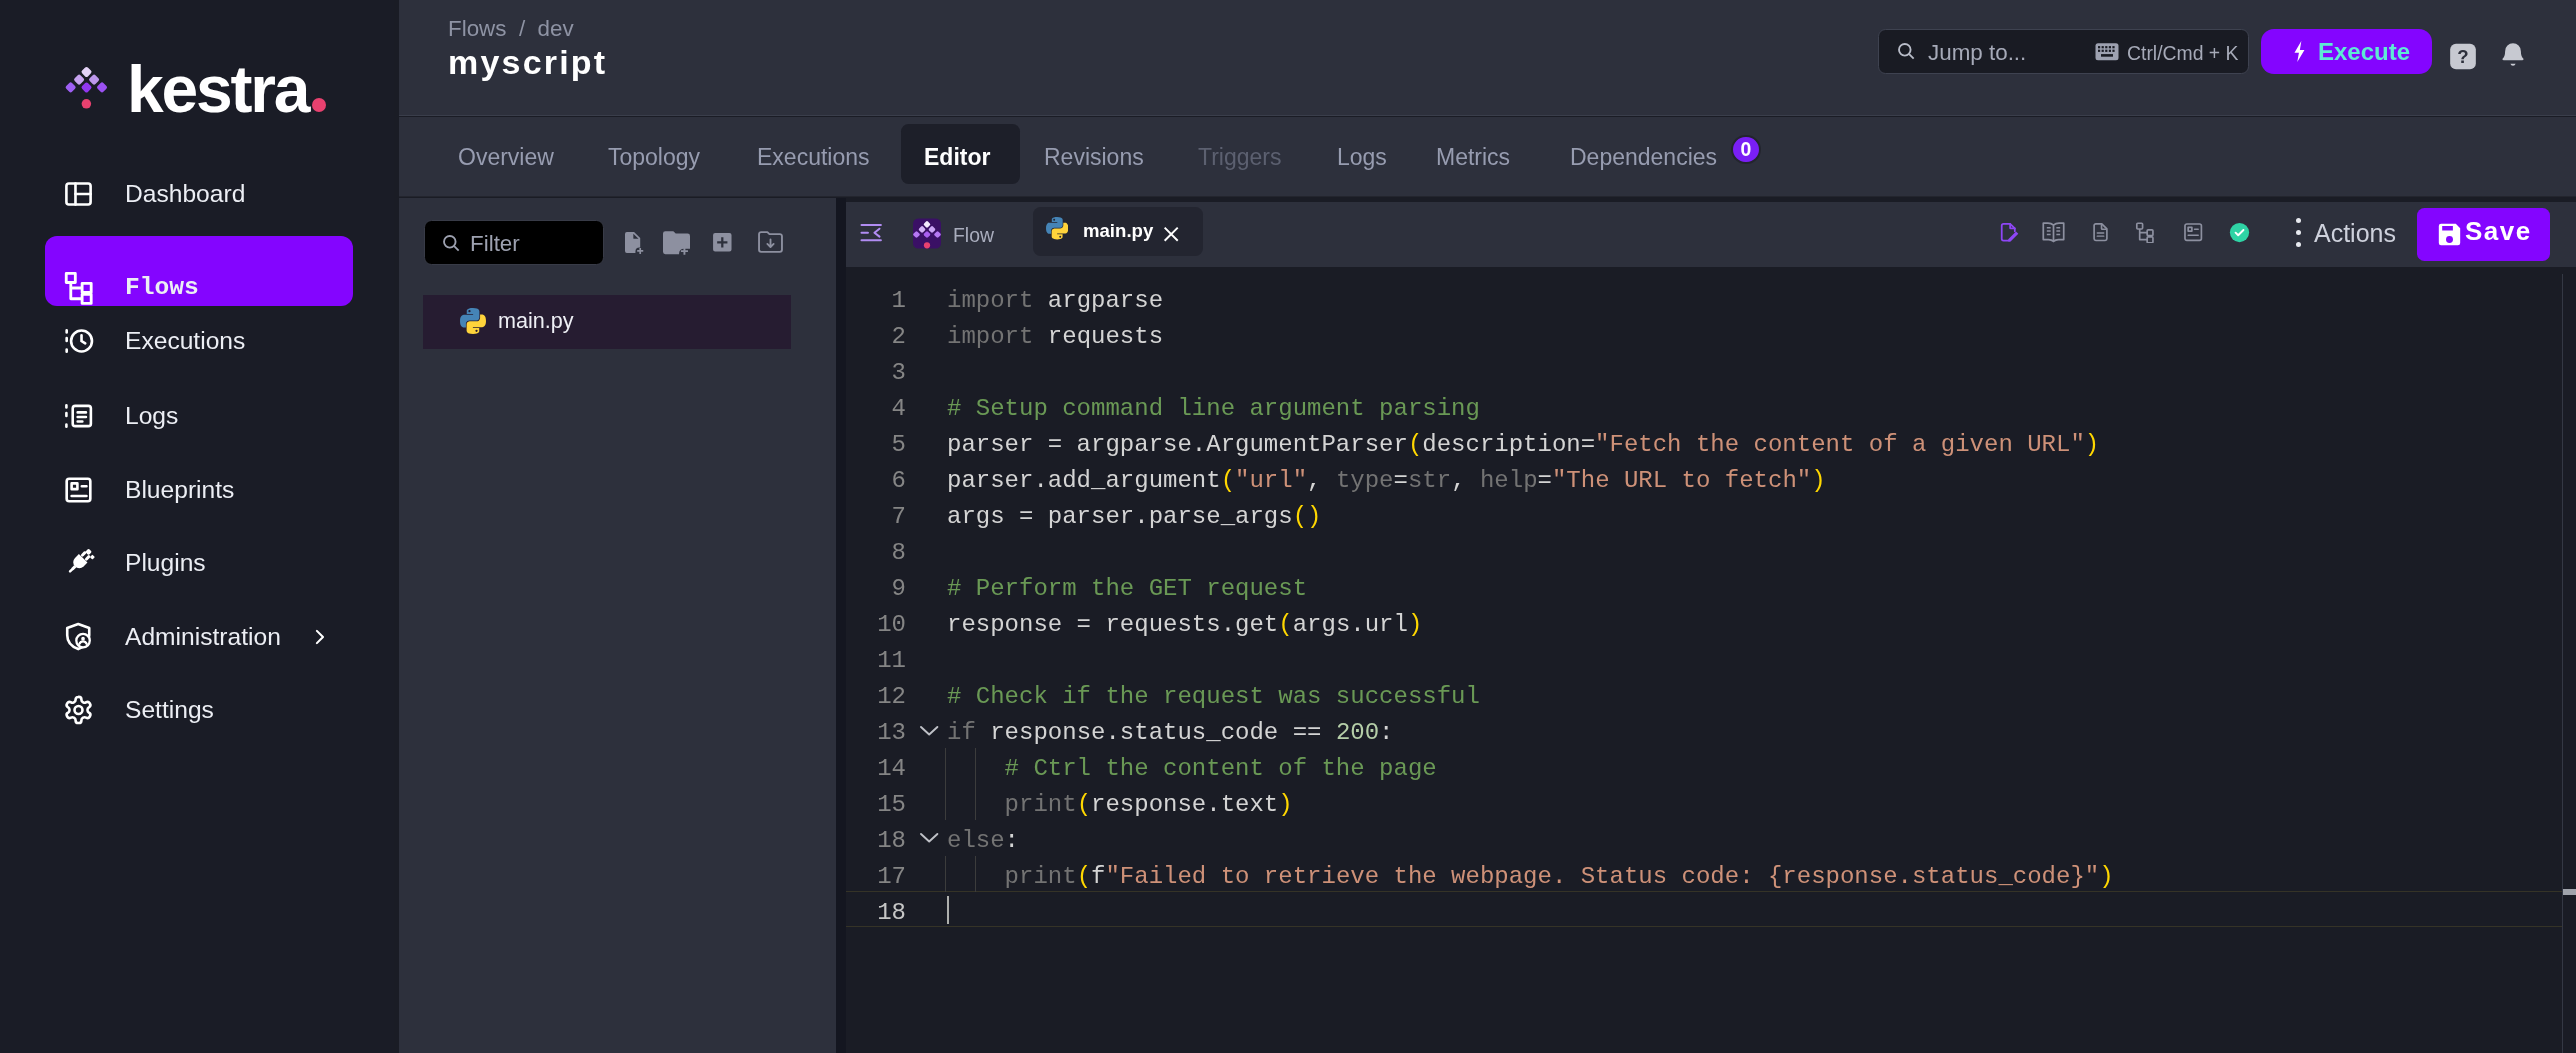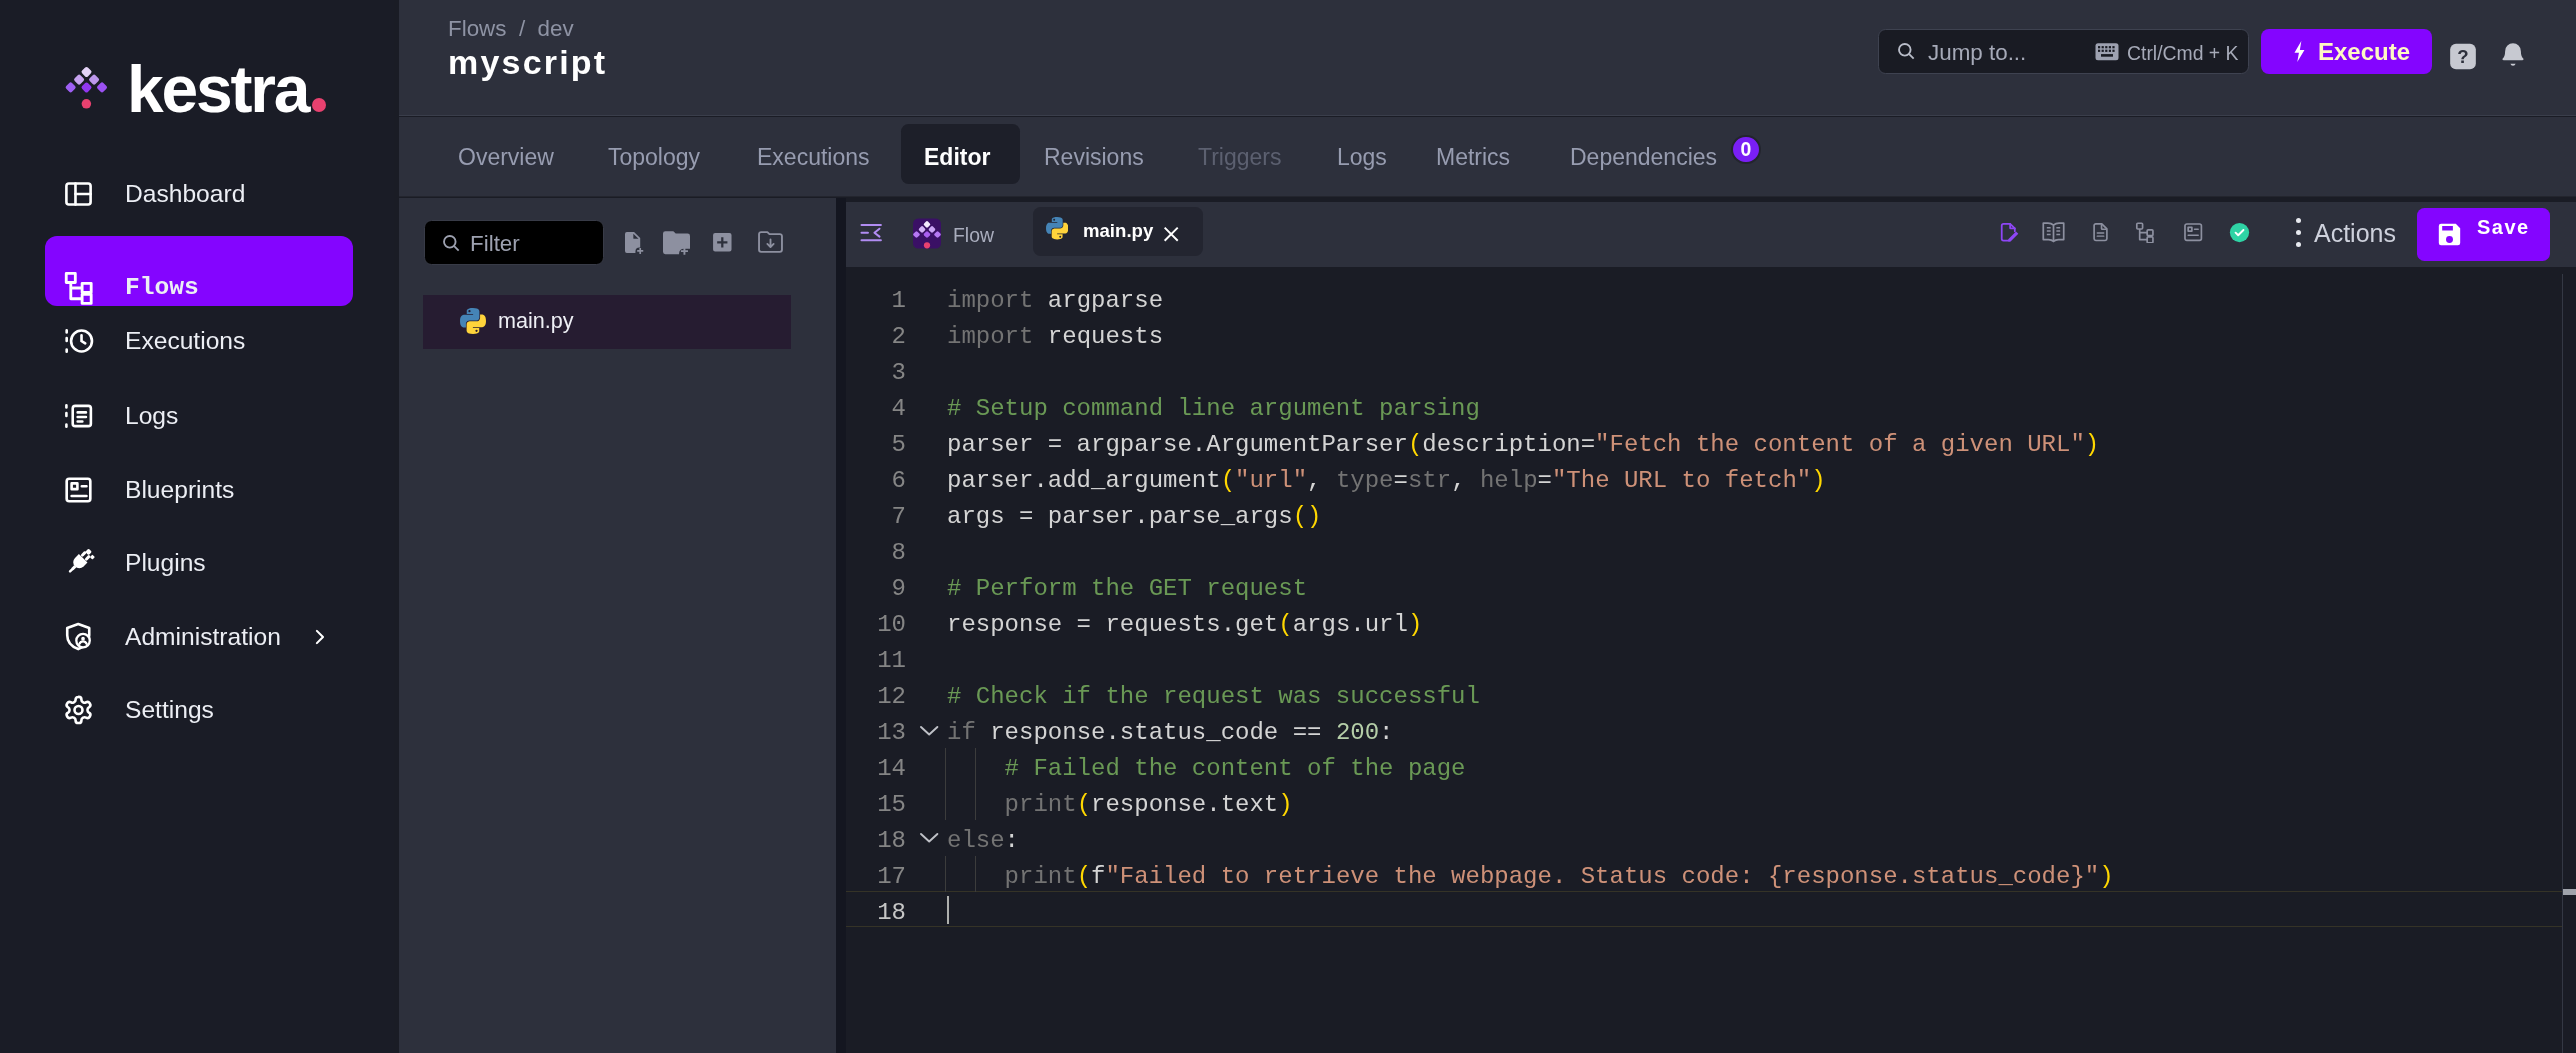--- a/index.html
+++ b/index.html
@@ -10,21 +10,21 @@
   #sidebar { position:absolute; left:0; top:0; width:394px; height:1054px; background:#1a1c26; }
   .menuitem { position:absolute; left:0; width:399px; height:64px; color:#eceef4; font-size:24.6px; }
   .menuitem .mi-icon { position:absolute; left:62px; top:50%; transform:translateY(-50%); width:33px; height:33px; }
   .menuitem .mi-label { position:absolute; left:125px; top:50%; transform:translateY(-50%); }
   #flows-active { position:absolute; left:45px; top:236px; width:308px; height:70px; background:#8405ff; border-radius:12px; }
   
   #topbar { position:absolute; left:399px; top:0; width:2177px; height:116px; background:#2d303c; border-bottom:1.5px solid #3a3e4b; }
   #crumb { position:absolute; left:448px; top:15.7px; font-size:22.4px; color:#8e93a4; }
   #title { position:absolute; left:448px; top:43px; font-size:34px; font-weight:bold; color:#ffffff; letter-spacing:2.2px; }
   #jumpbox { position:absolute; left:1878px; top:29px; width:371px; height:45px; background:#191b23; border:1.5px solid #3e4250; border-radius:7.5px; }
-  #execbtn { position:absolute; left:2261px; top:29px; width:171px; height:45px; background:#8405ff; border-radius:8px; color:#fef9c3; font-size:25px; font-weight:bold; }
+  #execbtn { position:absolute; left:2261px; top:29px; width:171px; height:45px; background:#8405ff; border-radius:13px; color:#5eead4; font-size:25px; font-weight:bold; }
   
   #navrow { position:absolute; left:399px; top:117px; width:2177px; height:80px; background:#2d303c; border-bottom:1.5px solid #23252e; }
   .nav { position:absolute; top:117px; height:80px; line-height:80px; font-size:23px; color:#979cb0; }
   #editor-tab-bg { position:absolute; left:901px; top:124px; width:119px; height:60px; background:#1d1f29; border-radius:7.5px; }
   
   #filepanel { position:absolute; left:399px; top:198px; width:438px; height:856px; background:#2d303c; }
   #gapstrip  { position:absolute; left:836px; top:198px; width:9.7px; height:856px; background:#141620; }
   #filterbox { position:absolute; left:424px; top:220px; width:180px; height:45px; background:#000000; border:0.7px solid #383b47; border-radius:7.5px; }
   #mainpyrow { position:absolute; left:423px; top:295px; width:368px; height:54px; background:#261c31; }
   
@@ -276,21 +276,21 @@
 <div class="abs" style="left:2296px;top:218px;width:5.2px;height:30px;">
   <div style="position:absolute;top:0;width:5.2px;height:5.2px;border-radius:3px;background:#e8eaf0;"></div>
   <div style="position:absolute;top:12px;width:5.2px;height:5.2px;border-radius:3px;background:#e8eaf0;"></div>
   <div style="position:absolute;top:24px;width:5.2px;height:5.2px;border-radius:3px;background:#e8eaf0;"></div>
 </div>
 <div class="abs" style="left:2314px;top:219px;font-size:25px;color:#ced1dc;">Actions</div>
 <div id="savebtn">
   <svg class="abs" style="left:18.6px;top:12.7px;" width="27" height="27" viewBox="0 0 24 24" fill="#fff">
       <path d="M17.6 2.5H4.5a2 2 0 0 0-2 2v15a2 2 0 0 0 2 2h15a2 2 0 0 0 2-2V6.4l-3.9-3.9zM12 19.6a3.1 3.1 0 1 1 0-6.2 3.1 3.1 0 0 1 0 6.2zM15 8.5H5.5v-4H15v4z"></path>
     </svg>
-  <div class="abs" style="left:48px;top:8.2px;font-size:20px;font-weight:bold;color:#fff;letter-spacing:1.5px;margin-left:12px;">Save</div>
+  <div class="abs" style="left:48px;top:8.2px;font-size:26px;font-weight:bold;color:#fff;letter-spacing:1.5px;">Save</div>
 </div>
 <div id="code">
   <div class="cl">
       <span class="ln">1</span>
       <span class="ct"><span class="kw">import</span> argparse</span>
     </div>
   <div class="cl">
       <span class="ln">2</span>
       <span class="ct"><span class="kw">import</span> requests</span>
     </div>
@@ -330,21 +330,21 @@
   <div class="cl">
       <span class="ln">12</span>
       <span class="ct"><span class="cm"># Check if the request was successful</span></span>
     </div>
   <div class="cl">
       <span class="ln">13</span>
       <span class="ct"><span class="kw">if</span> response.status_code == <span class="nu">200</span>:</span>
     </div>
   <div class="cl">
       <span class="ln">14</span>
-      <span class="ct">    <span class="cm"># Failed the content of the page</span></span>
+      <span class="ct">    <span class="cm"># Ctrl the content of the page</span></span>
     </div>
   <div class="cl">
       <span class="ln">15</span>
       <span class="ct">    <span class="kw">print</span><span class="pa">(</span>response.text<span class="pa">)</span></span>
     </div>
   <div class="cl">
       <span class="ln">18</span>
       <span class="ct"><span class="kw">else</span>:</span>
     </div>
   <div class="cl">

